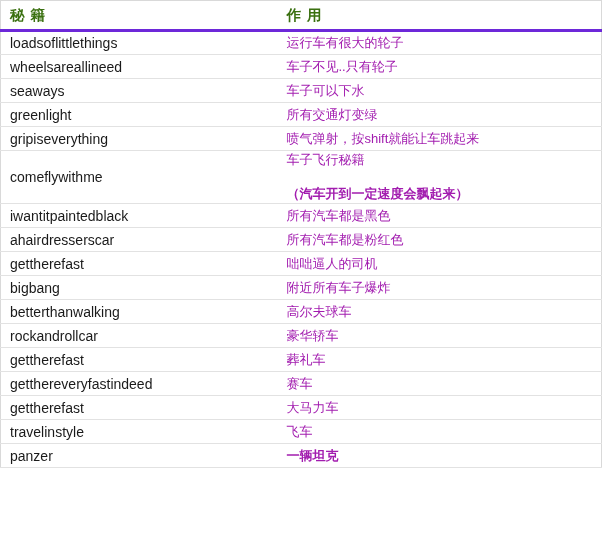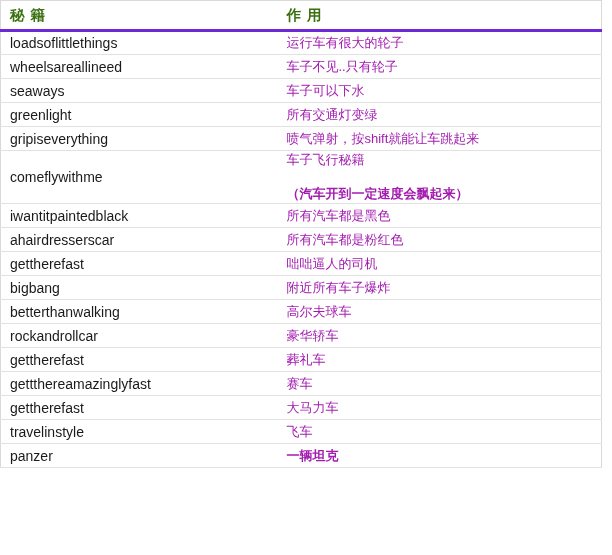--- a/index.html
+++ b/index.html
@@ -134,21 +134,21 @@
       </tr>
       <tr>
         <td class="code-cell">rockandrollcar</td>
         <td class="effect-cell"><span>豪华轿车</span></td>
       </tr>
       <tr>
         <td class="code-cell">gettherefast</td>
         <td class="effect-cell"><span>葬礼车</span></td>
       </tr>
       <tr>
-        <td class="code-cell">gettthereamazinglyfast</td>
+        <td class="code-cell">getthereveryfastindeed</td>
         <td class="effect-cell"><span>赛车</span></td>
       </tr>
       <tr>
         <td class="code-cell">gettherefast</td>
         <td class="effect-cell"><span>大马力车</span></td>
       </tr>
       <tr>
         <td class="code-cell">travelinstyle</td>
         <td class="effect-cell"><span>飞车</span></td>
       </tr>

